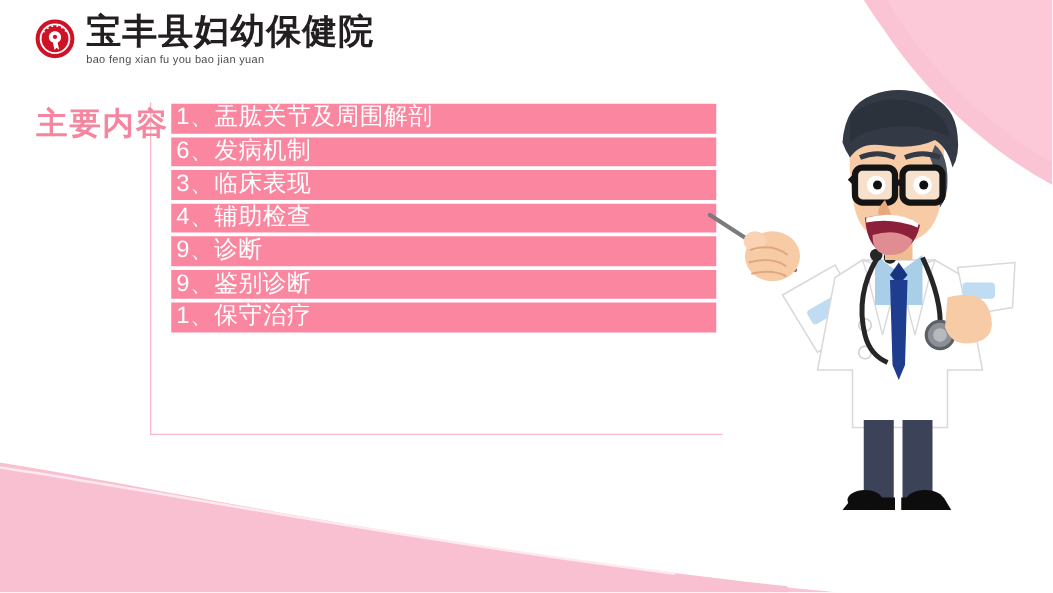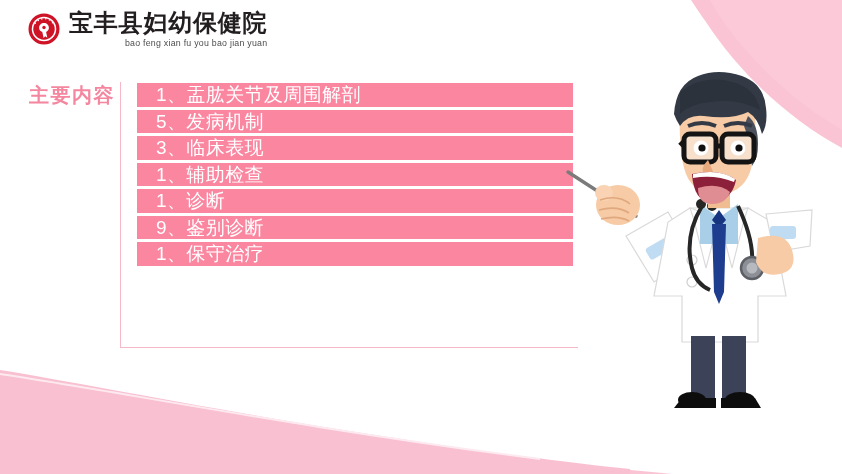--- a/index.html
+++ b/index.html
@@ -38,41 +38,40 @@
     height: 32px;
     flex: 0 0 auto;
   }
   #logo-text {
     display: flex;
     flex-direction: column;
     justify-content: center;
     line-height: 1;
   }
   #logo-cn {
-    font-size: 24px;
+    font-size: 28px;
     font-weight: bold;
     color: #231f20;
     letter-spacing: 0.8px;
     white-space: nowrap;
   }
   #logo-pinyin {
     font-size: 8.8px;
     color: #4d4d4d;
     letter-spacing: 0.25px;
     margin-top: 4px;
     white-space: nowrap;
-    text-align: right;
   }
 
   
   #section-title {
     position: absolute;
     left: 29px;
     top: 82px;
-    font-size: 20px;
+    font-size: 25px;
     font-weight: bold;
     color: #f4869f;
     letter-spacing: 1.5px;
     white-space: nowrap;
     z-index: 5;
   }
 
   
   #content-frame {
     position: absolute;
@@ -102,21 +101,21 @@
     height: 23.5px;
     box-sizing: border-box;
     display: flex;
     align-items: center;
   }
   .topic-label {
     color: #ffffff;
     font-size: 19px;
     line-height: 1;
     letter-spacing: 0.4px;
-    padding-left: 19px;
+    padding-left: 4px;
     white-space: nowrap;
     transform: translateY(-0.5px);
   }
 
   
   #doctor {
     position: absolute;
     left: 562px;
     top: 60px;
     width: 280px;
@@ -167,30 +166,30 @@
 
   <div id="section-title">主要内容</div>
 
   <div id="content-frame"></div>
 
   <div id="topic-list">
     <div class="topic-row">
       <span class="topic-label">1、盂肱关节及周围解剖</span>
     </div>
     <div class="topic-row">
-      <span class="topic-label">5、发病机制</span>
+      <span class="topic-label">6、发病机制</span>
     </div>
     <div class="topic-row">
       <span class="topic-label">3、临床表现</span>
     </div>
     <div class="topic-row">
-      <span class="topic-label">1、辅助检查</span>
-    </div>
-    <div class="topic-row">
-      <span class="topic-label">1、诊断</span>
+      <span class="topic-label">4、辅助检查</span>
+    </div>
+    <div class="topic-row">
+      <span class="topic-label">9、诊断</span>
     </div>
     <div class="topic-row">
       <span class="topic-label">9、鉴别诊断</span>
     </div>
     <div class="topic-row">
       <span class="topic-label">1、保守治疗</span>
     </div>
   </div>
 
   <svg id="doctor" viewBox="0 0 280 350">

